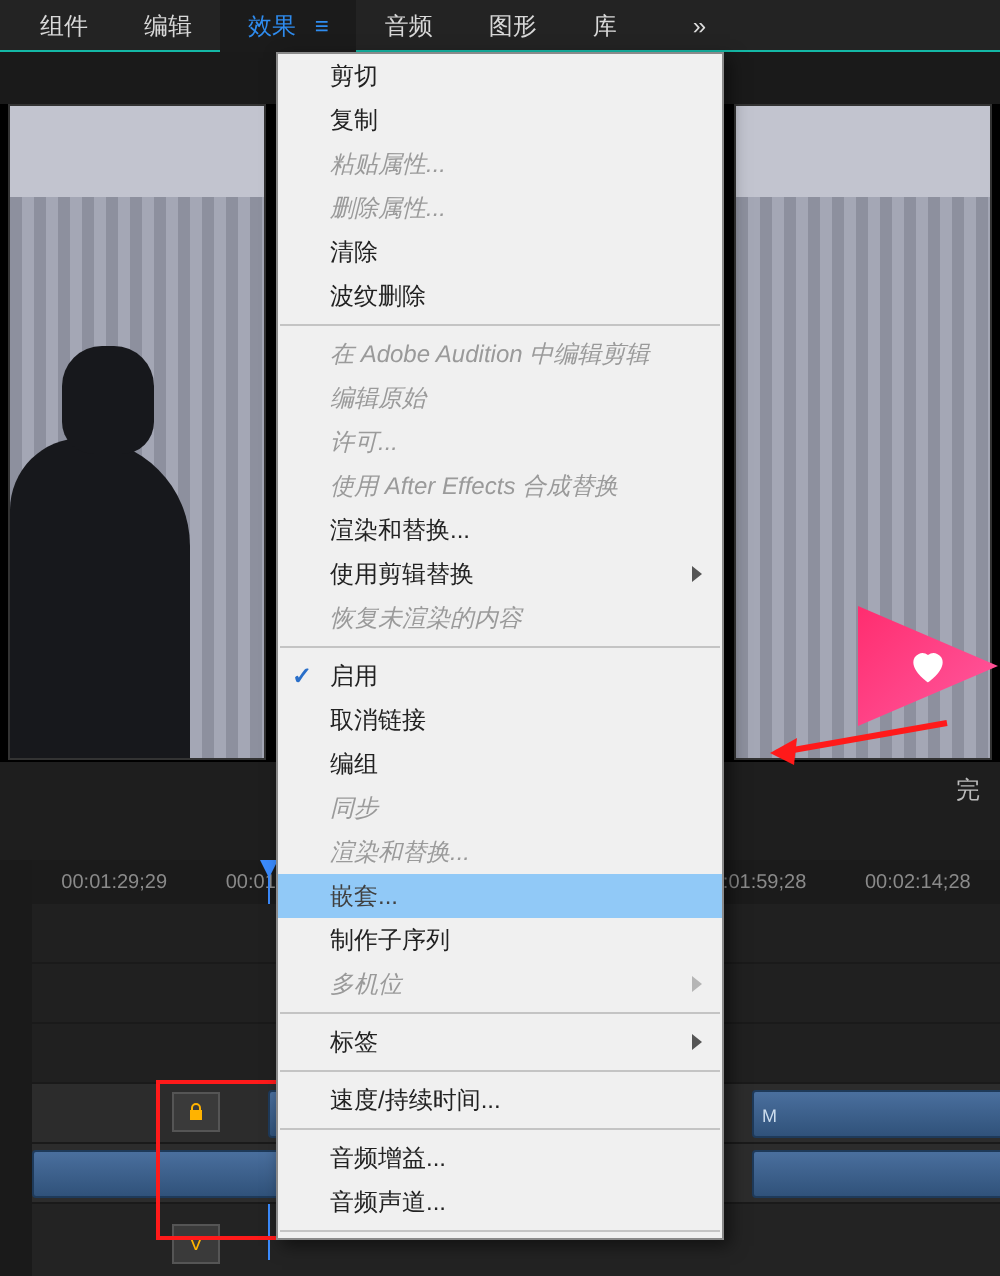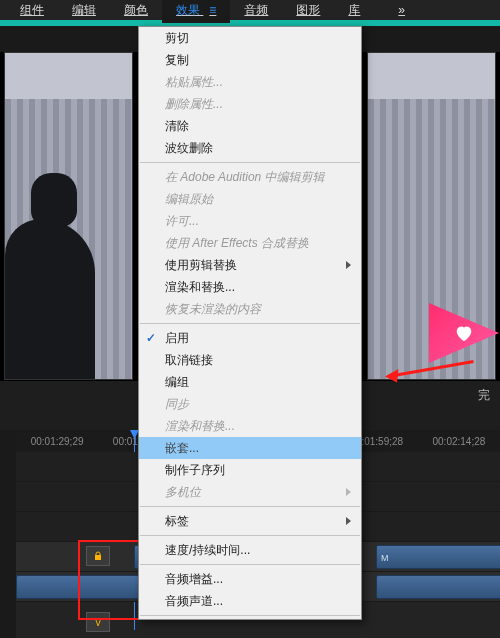--- a/index.html
+++ b/index.html
@@ -15,22 +15,21 @@
     position: relative;
   }
 
   
   .menubar {
     height: 26px;
     background: #232323;
     display: flex;
     align-items: center;
     padding-left: 6px;
-    border-bottom: 6px solid #14b8a6;
-    text-decoration: underline;
+    border-bottom: 1px solid #14b8a6;
   }
   .menubar .item {
     padding: 0 14px;
     line-height: 26px;
     cursor: default;
     color: #d8d8d8;
     font-size: 12px;
   }
   .menubar .item.active {
     color: #2f8cef;
@@ -236,21 +235,20 @@
     pointer-events:none;
   }
   .arrow svg{width:100%;height:100%;}
 </style>
 </head>
 <body>
 
 <div class="menubar">
   <span class="item">组件</span>
   <span class="item">编辑</span>
-  <span class="item">颜色</span>
   <span class="item active">
     <span>效果</span>
     <span style="margin-left:6px;color:#2f8cef;">≡</span>
   </span>
   <span class="item">音频</span>
   <span class="item">图形</span>
   <span class="item">库</span>
   <span class="item chev">»</span>
 </div>
 
@@ -323,22 +321,22 @@
     <div class="mi"><span>复制</span></div>
     <div class="mi disabled"><span>粘贴属性...</span></div>
     <div class="mi disabled"><span>删除属性...</span></div>
     <div class="mi"><span>清除</span></div>
     <div class="mi"><span>波纹删除</span></div>
     <div class="sep"></div>
     <div class="mi disabled"><span>在 Adobe Audition 中编辑剪辑</span></div>
     <div class="mi disabled"><span>编辑原始</span></div>
     <div class="mi disabled"><span>许可...</span></div>
     <div class="mi disabled"><span>使用 After Effects 合成替换</span></div>
+    <div class="mi"><span>渲染和替换...</span></div>
     <div class="mi"><span>使用剪辑替换</span><span class="sub"></span></div>
-    <div class="mi"><span>渲染和替换...</span></div>
     <div class="mi disabled"><span>恢复未渲染的内容</span></div>
     <div class="sep"></div>
     <div class="mi"><span class="check">✓</span><span>启用</span></div>
     <div class="mi"><span>取消链接</span></div>
     <div class="mi"><span>编组</span></div>
     <div class="mi disabled"><span>同步</span></div>
     <div class="mi disabled"><span>渲染和替换...</span></div>
     <div class="mi highlight"><span>嵌套...</span></div>
     <div class="mi"><span>制作子序列</span></div>
     <div class="mi disabled"><span>多机位</span><span class="sub"></span></div>

